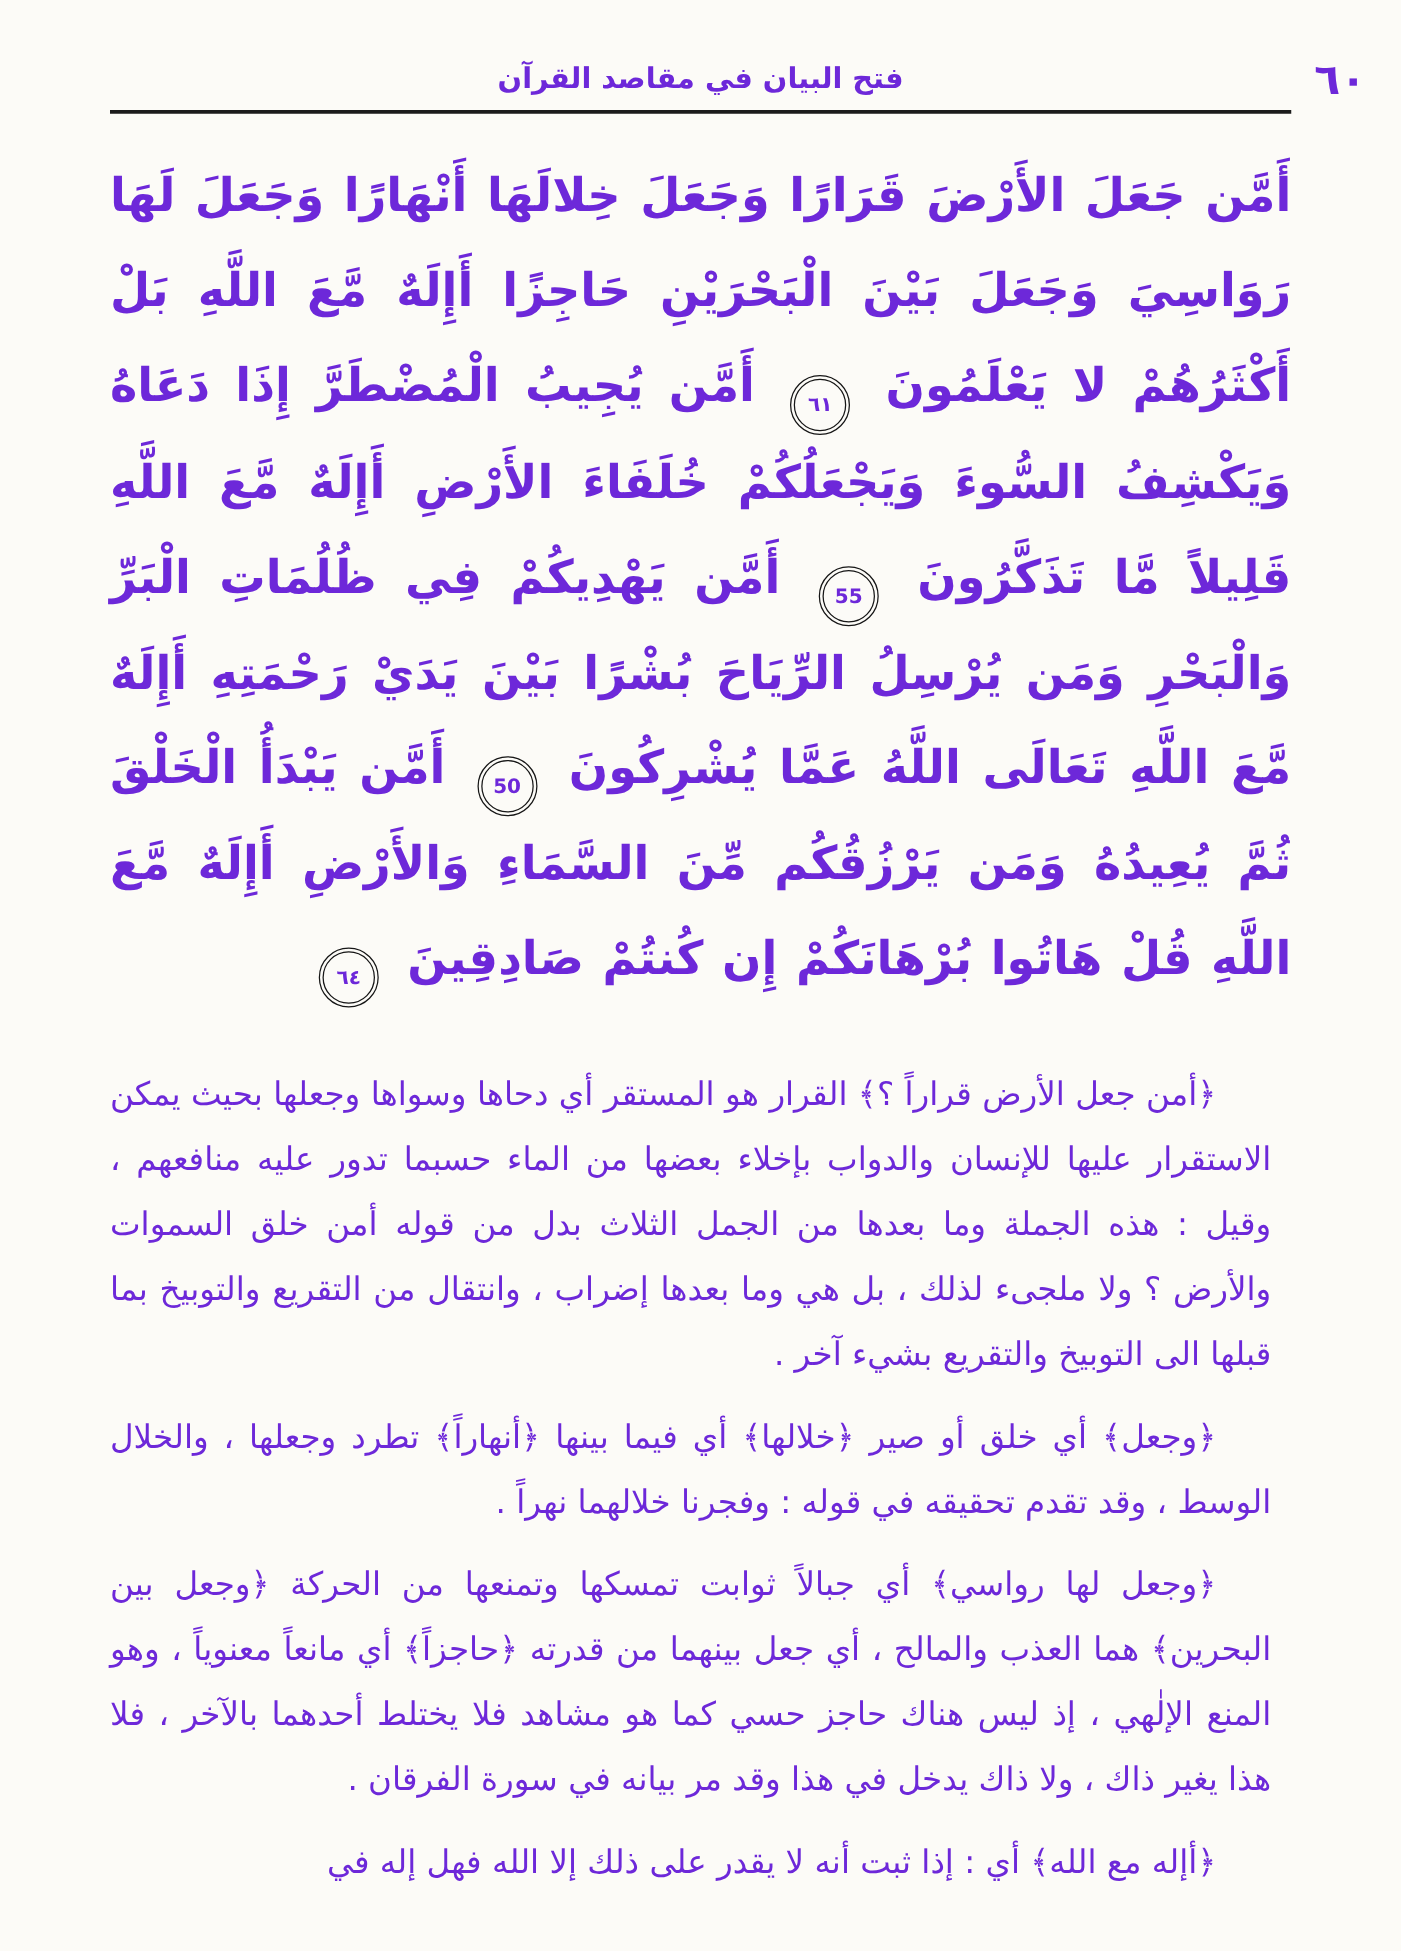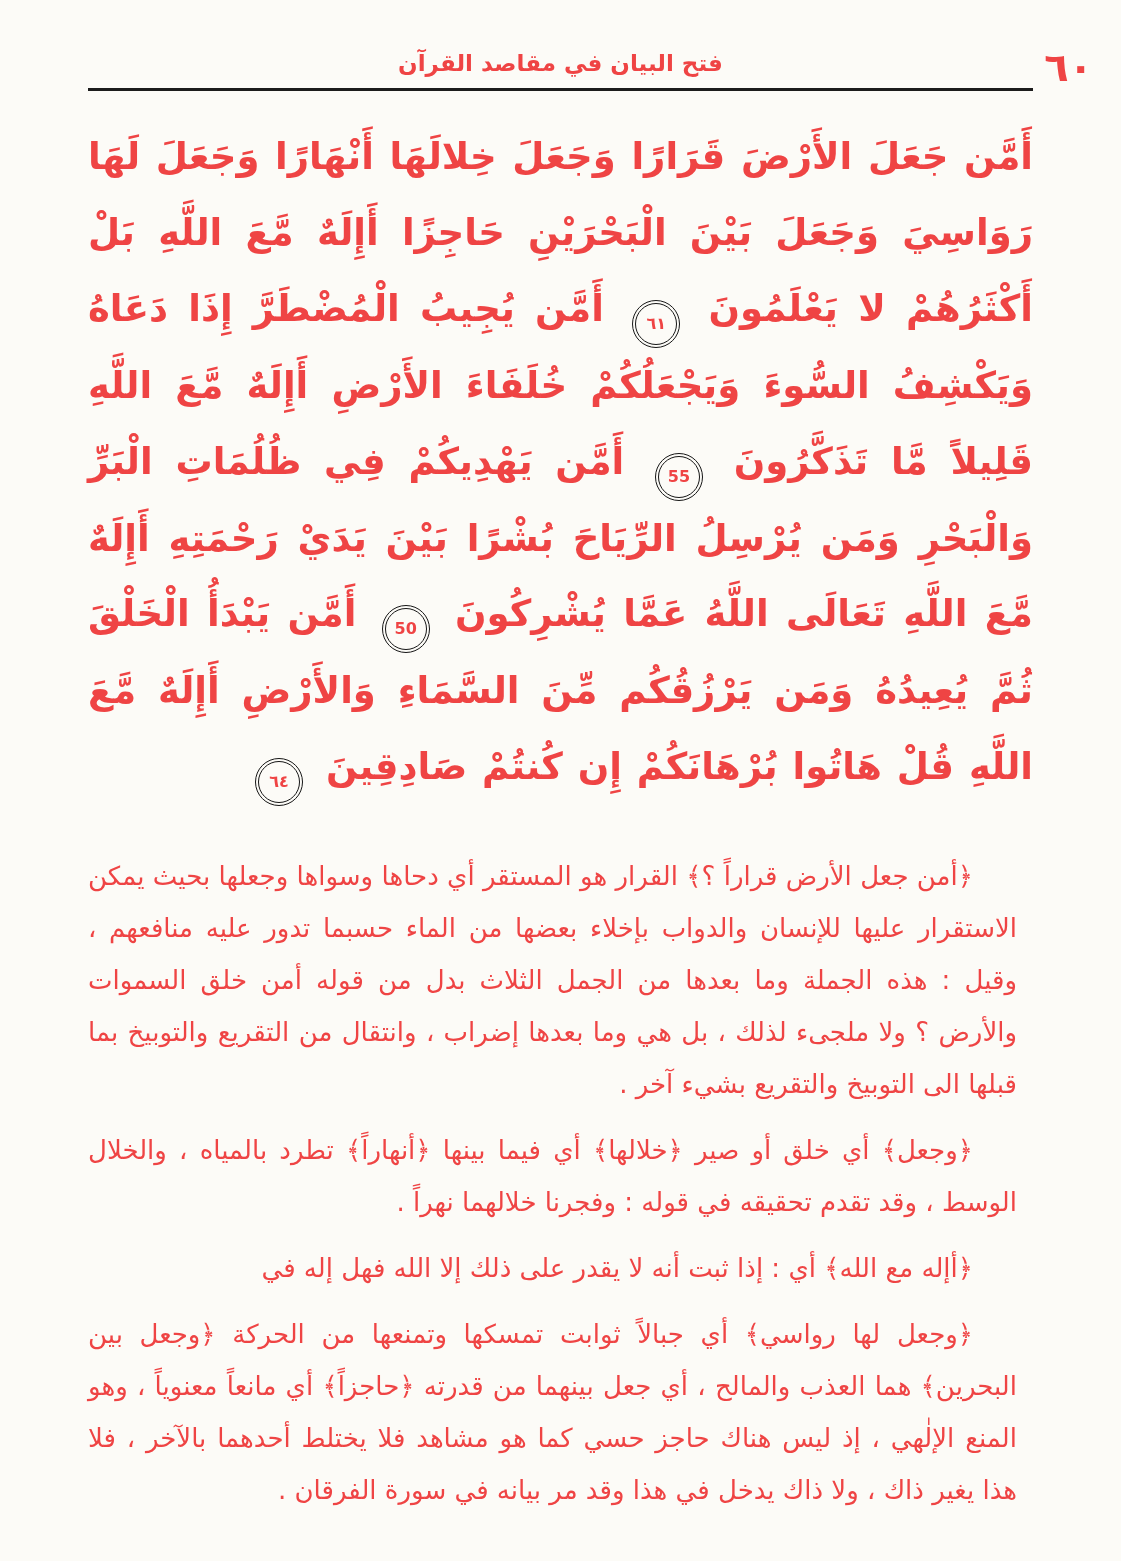--- a/index.html
+++ b/index.html
@@ -2,40 +2,40 @@
 <html lang="ar" dir="rtl"><head>
 <meta charset="utf-8">
 <style>
   * { box-sizing: border-box; }
   html, body { margin: 0; padding: 0; background: #d8d8d8; }
   .page {
     width: 1121px;
     height: 1561px;
     margin: 0 auto;
     background: #fcfbf7;
-    color: #ef4444;
+    color: #6d28d9;
     direction: rtl;
     font-family: "DejaVu Sans", sans-serif;
     padding: 50px 88px 0 88px;
     overflow: hidden;
     position: relative;
   }
   
   .page-header { position: relative; }
   .running-title {
     display: block;
     text-align: center;
     font-size: 23px;
     font-weight: 700;
   }
   .page-number {
     position: absolute;
     top: -6px;
     right: -60px;
-    font-size: 40px;
+    font-size: 34px;
     font-weight: 700;
     text-align: center;
   }
   .header-rule {
     border: 0;
     border-top: 3px solid #1c1c1c;
     margin: 12px 0 0 0;
     height: 0;
   }
   
@@ -89,18 +89,18 @@
     <span class="ayah">أَمَّن يُجِيبُ الْمُضْطَرَّ إِذَا دَعَاهُ وَيَكْشِفُ السُّوءَ وَيَجْعَلُكُمْ خُلَفَاءَ الأَرْضِ أَإِلَهٌ مَّعَ اللَّهِ قَلِيلاً مَّا تَذَكَّرُونَ</span>
     <span class="aya-num">55</span>
     <span class="ayah">أَمَّن يَهْدِيكُمْ فِي ظُلُمَاتِ الْبَرِّ وَالْبَحْرِ وَمَن يُرْسِلُ الرِّيَاحَ بُشْرًا بَيْنَ يَدَيْ رَحْمَتِهِ أَإِلَهٌ مَّعَ اللَّهِ تَعَالَى اللَّهُ عَمَّا يُشْرِكُونَ</span>
     <span class="aya-num">50</span>
     <span class="ayah">أَمَّن يَبْدَأُ الْخَلْقَ ثُمَّ يُعِيدُهُ وَمَن يَرْزُقُكُم مِّنَ السَّمَاءِ وَالأَرْضِ أَإِلَهٌ مَّعَ اللَّهِ قُلْ هَاتُوا بُرْهَانَكُمْ إِن كُنتُمْ صَادِقِينَ</span>
     <span class="aya-num">٦٤</span>
   </section>
 
   <section class="commentary">
     <p class="para">﴿أمن جعل الأرض قراراً ؟﴾ القرار هو المستقر أي دحاها وسواها وجعلها بحيث يمكن الاستقرار عليها للإنسان والدواب بإخلاء بعضها من الماء حسبما تدور عليه منافعهم ، وقيل : هذه الجملة وما بعدها من الجمل الثلاث بدل من قوله أمن خلق السموات والأرض ؟ ولا ملجىء لذلك ، بل هي وما بعدها إضراب ، وانتقال من التقريع والتوبيخ بما قبلها الى التوبيخ والتقريع بشيء آخر .</p>
-    <p class="para">﴿وجعل﴾ أي خلق أو صير ﴿خلالها﴾ أي فيما بينها ﴿أنهاراً﴾ تطرد بالمياه ، والخلال الوسط ، وقد تقدم تحقيقه في قوله : وفجرنا خلالهما نهراً .</p>
+    <p class="para">﴿وجعل﴾ أي خلق أو صير ﴿خلالها﴾ أي فيما بينها ﴿أنهاراً﴾ تطرد وجعلها ، والخلال الوسط ، وقد تقدم تحقيقه في قوله : وفجرنا خلالهما نهراً .</p>
+    <p class="para">﴿وجعل لها رواسي﴾ أي جبالاً ثوابت تمسكها وتمنعها من الحركة ﴿وجعل بين البحرين﴾ هما العذب والمالح ، أي جعل بينهما من قدرته ﴿حاجزاً﴾ أي مانعاً معنوياً ، وهو المنع الإلٰهي ، إذ ليس هناك حاجز حسي كما هو مشاهد فلا يختلط أحدهما بالآخر ، فلا هذا يغير ذاك ، ولا ذاك يدخل في هذا وقد مر بيانه في سورة الفرقان .</p>
     <p class="para">﴿أإله مع الله﴾ أي : إذا ثبت أنه لا يقدر على ذلك إلا الله فهل إله في</p>
-    <p class="para">﴿وجعل لها رواسي﴾ أي جبالاً ثوابت تمسكها وتمنعها من الحركة ﴿وجعل بين البحرين﴾ هما العذب والمالح ، أي جعل بينهما من قدرته ﴿حاجزاً﴾ أي مانعاً معنوياً ، وهو المنع الإلٰهي ، إذ ليس هناك حاجز حسي كما هو مشاهد فلا يختلط أحدهما بالآخر ، فلا هذا يغير ذاك ، ولا ذاك يدخل في هذا وقد مر بيانه في سورة الفرقان .</p>
   </section>
 
 </div>
 
 </body></html>

